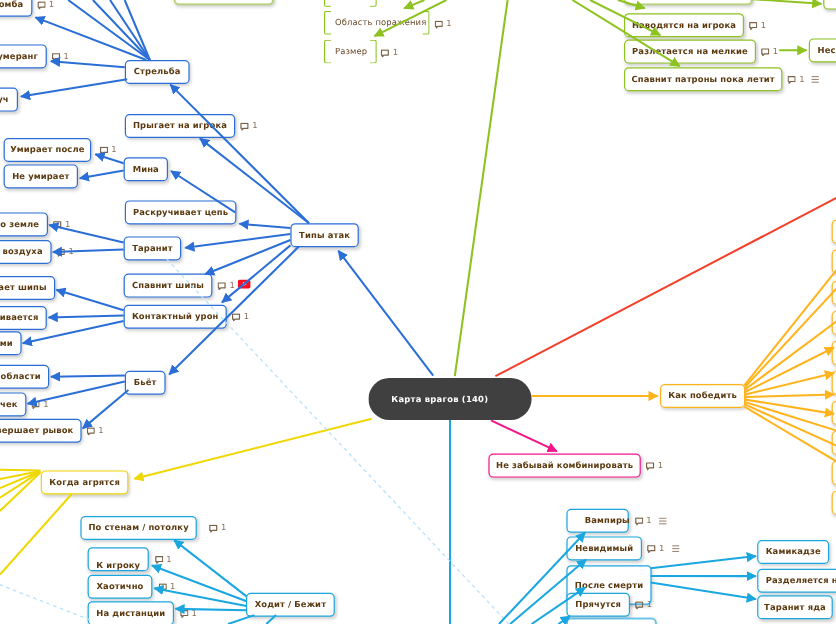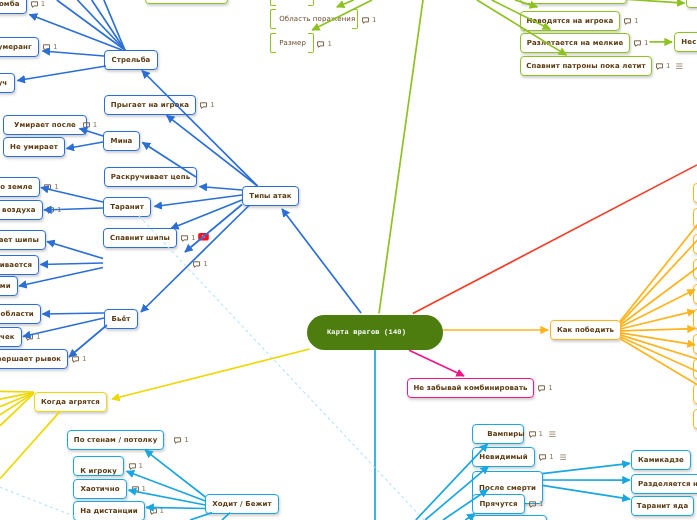--- a/index.html
+++ b/index.html
@@ -8,21 +8,21 @@
        -webkit-font-smoothing:antialiased;text-rendering:geometricPrecision;}
   #stage{position:relative;width:697px;height:520px;overflow:hidden;background:#fff;}
   .node>span{position:relative;}
   svg#edges{position:absolute;left:0;top:0;width:697px;height:520px;z-index:5;pointer-events:none;}
   .node{position:absolute;box-sizing:border-box;display:flex;align-items:center;
         justify-content:center;white-space:nowrap;border-radius:4px;
         background:#fff;font-weight:bold;color:#5c3a10;font-size:7px;
         letter-spacing:.1px;border:1.6px solid #2b6fd6;
         box-shadow:1px 1.6px 2.6px rgba(0,0,0,.18);will-change:transform;transform:translateZ(0);}
   .node.purple{border:none;border-radius:18px;color:#fff;font-size:7px;
-        box-shadow:none;letter-spacing:.2px;background:#4d7c0f;padding-right:17px;font-family:Liberation Mono, monospace;}
+        box-shadow:none;letter-spacing:.2px;background:#404040;padding-right:17px;}
   .node.bracket{border:none;background:transparent;box-shadow:none;font-weight:normal;
         justify-content:flex-start;padding-left:9.2px;font-size:7px;color:#6b4a2a;}
   .node>span.brk{position:absolute;top:0;bottom:0;width:5px;
         border-top:1.7px solid #8dc220;border-bottom:1.7px solid #8dc220;}
   .brk.l{left:0;border-left:1.7px solid #8dc220;border-radius:2px 0 0 2px;}
   .brk.r{right:0;border-right:1.7px solid #8dc220;border-radius:0 2px 2px 0;}
   .meta{position:absolute;display:flex;align-items:flex-end;height:9px;transform:translateZ(0);
         color:#8a7158;font-size:7px;line-height:7.2px;}
   .meta .cnt{margin-left:2.6px;}
   .meta svg{display:block;}
@@ -65,21 +65,21 @@
     </div>
 <div class="meta" style="left:200.2px;top:99.75px">
       <svg width="7.4" height="7.2" viewBox="0 0 20 19.5">
         <path d="M2.2 2.2 h15.6 v11.1 H8.0 L4.4 17.3 V13.3 H2.2 Z" fill="none" stroke="#7b6247" stroke-width="2.7" stroke-linejoin="round" stroke-linecap="round"></path>
       </svg>
       <span class="cnt">1</span>
     </div>
 <div class="node" style="left:103px;top:130.5px;width:37px;height:19.5px;border-color:#2b6fd6;">
       <span>Мина</span>
     </div>
-<div class="node" style="left:2.6px;top:114.7px;width:84px;height:19.5px;border-color:#2b6fd6;">
+<div class="node" style="left:2.6px;top:114.7px;width:73px;height:19.5px;border-color:#2b6fd6;">
       <span>Умирает после</span>
     </div>
 <div class="meta" style="left:82.8px;top:119.95px">
       <svg width="7.4" height="7.2" viewBox="0 0 20 19.5">
         <path d="M2.2 2.2 h15.6 v11.1 H8.0 L4.4 17.3 V13.3 H2.2 Z" fill="none" stroke="#7b6247" stroke-width="2.7" stroke-linejoin="round" stroke-linecap="round"></path>
       </svg>
       <span class="cnt">1</span>
     </div>
 <div class="node" style="left:2.6px;top:137px;width:62px;height:19.5px;border-color:#2b6fd6;">
       <span>Не умирает</span>
@@ -116,20 +116,23 @@
         <path d="M2.2 2.2 h15.6 v11.1 H8.0 L4.4 17.3 V13.3 H2.2 Z" fill="none" stroke="#7b6247" stroke-width="2.7" stroke-linejoin="round" stroke-linecap="round"></path>
       </svg>
       <span class="cnt">1</span>
     </div>
 <svg class="yt" style="left:198.2px;top:233.0px" width="11" height="7.5" viewBox="0 0 24 17">
       <rect x="0" y="0" width="24" height="17" rx="4" fill="#fb0c1e"></rect>
       <path d="M9.5 4.5 L16.5 8.5 L9.5 12.5 Z" fill="#fff"></path>
     </svg>
 <div class="node" style="left:-39.1px;top:230.3px;width:85px;height:19.5px;border-color:#2b6fd6;">
       <span>Выпускает шипы</span>
+    </div>
+<div class="node" style="left:103px;top:253.5px;width:86px;height:19.5px;border-color:#2b6fd6;">
+      <span>Контактный урон</span>
     </div>
 <div class="meta" style="left:193.2px;top:258.75px">
       <svg width="7.4" height="7.2" viewBox="0 0 20 19.5">
         <path d="M2.2 2.2 h15.6 v11.1 H8.0 L4.4 17.3 V13.3 H2.2 Z" fill="none" stroke="#7b6247" stroke-width="2.7" stroke-linejoin="round" stroke-linecap="round"></path>
       </svg>
       <span class="cnt">1</span>
     </div>
 <div class="node" style="left:-40.7px;top:254.9px;width:80px;height:19.5px;border-color:#2b6fd6;">
       <span>Раскручивается</span>
     </div>

